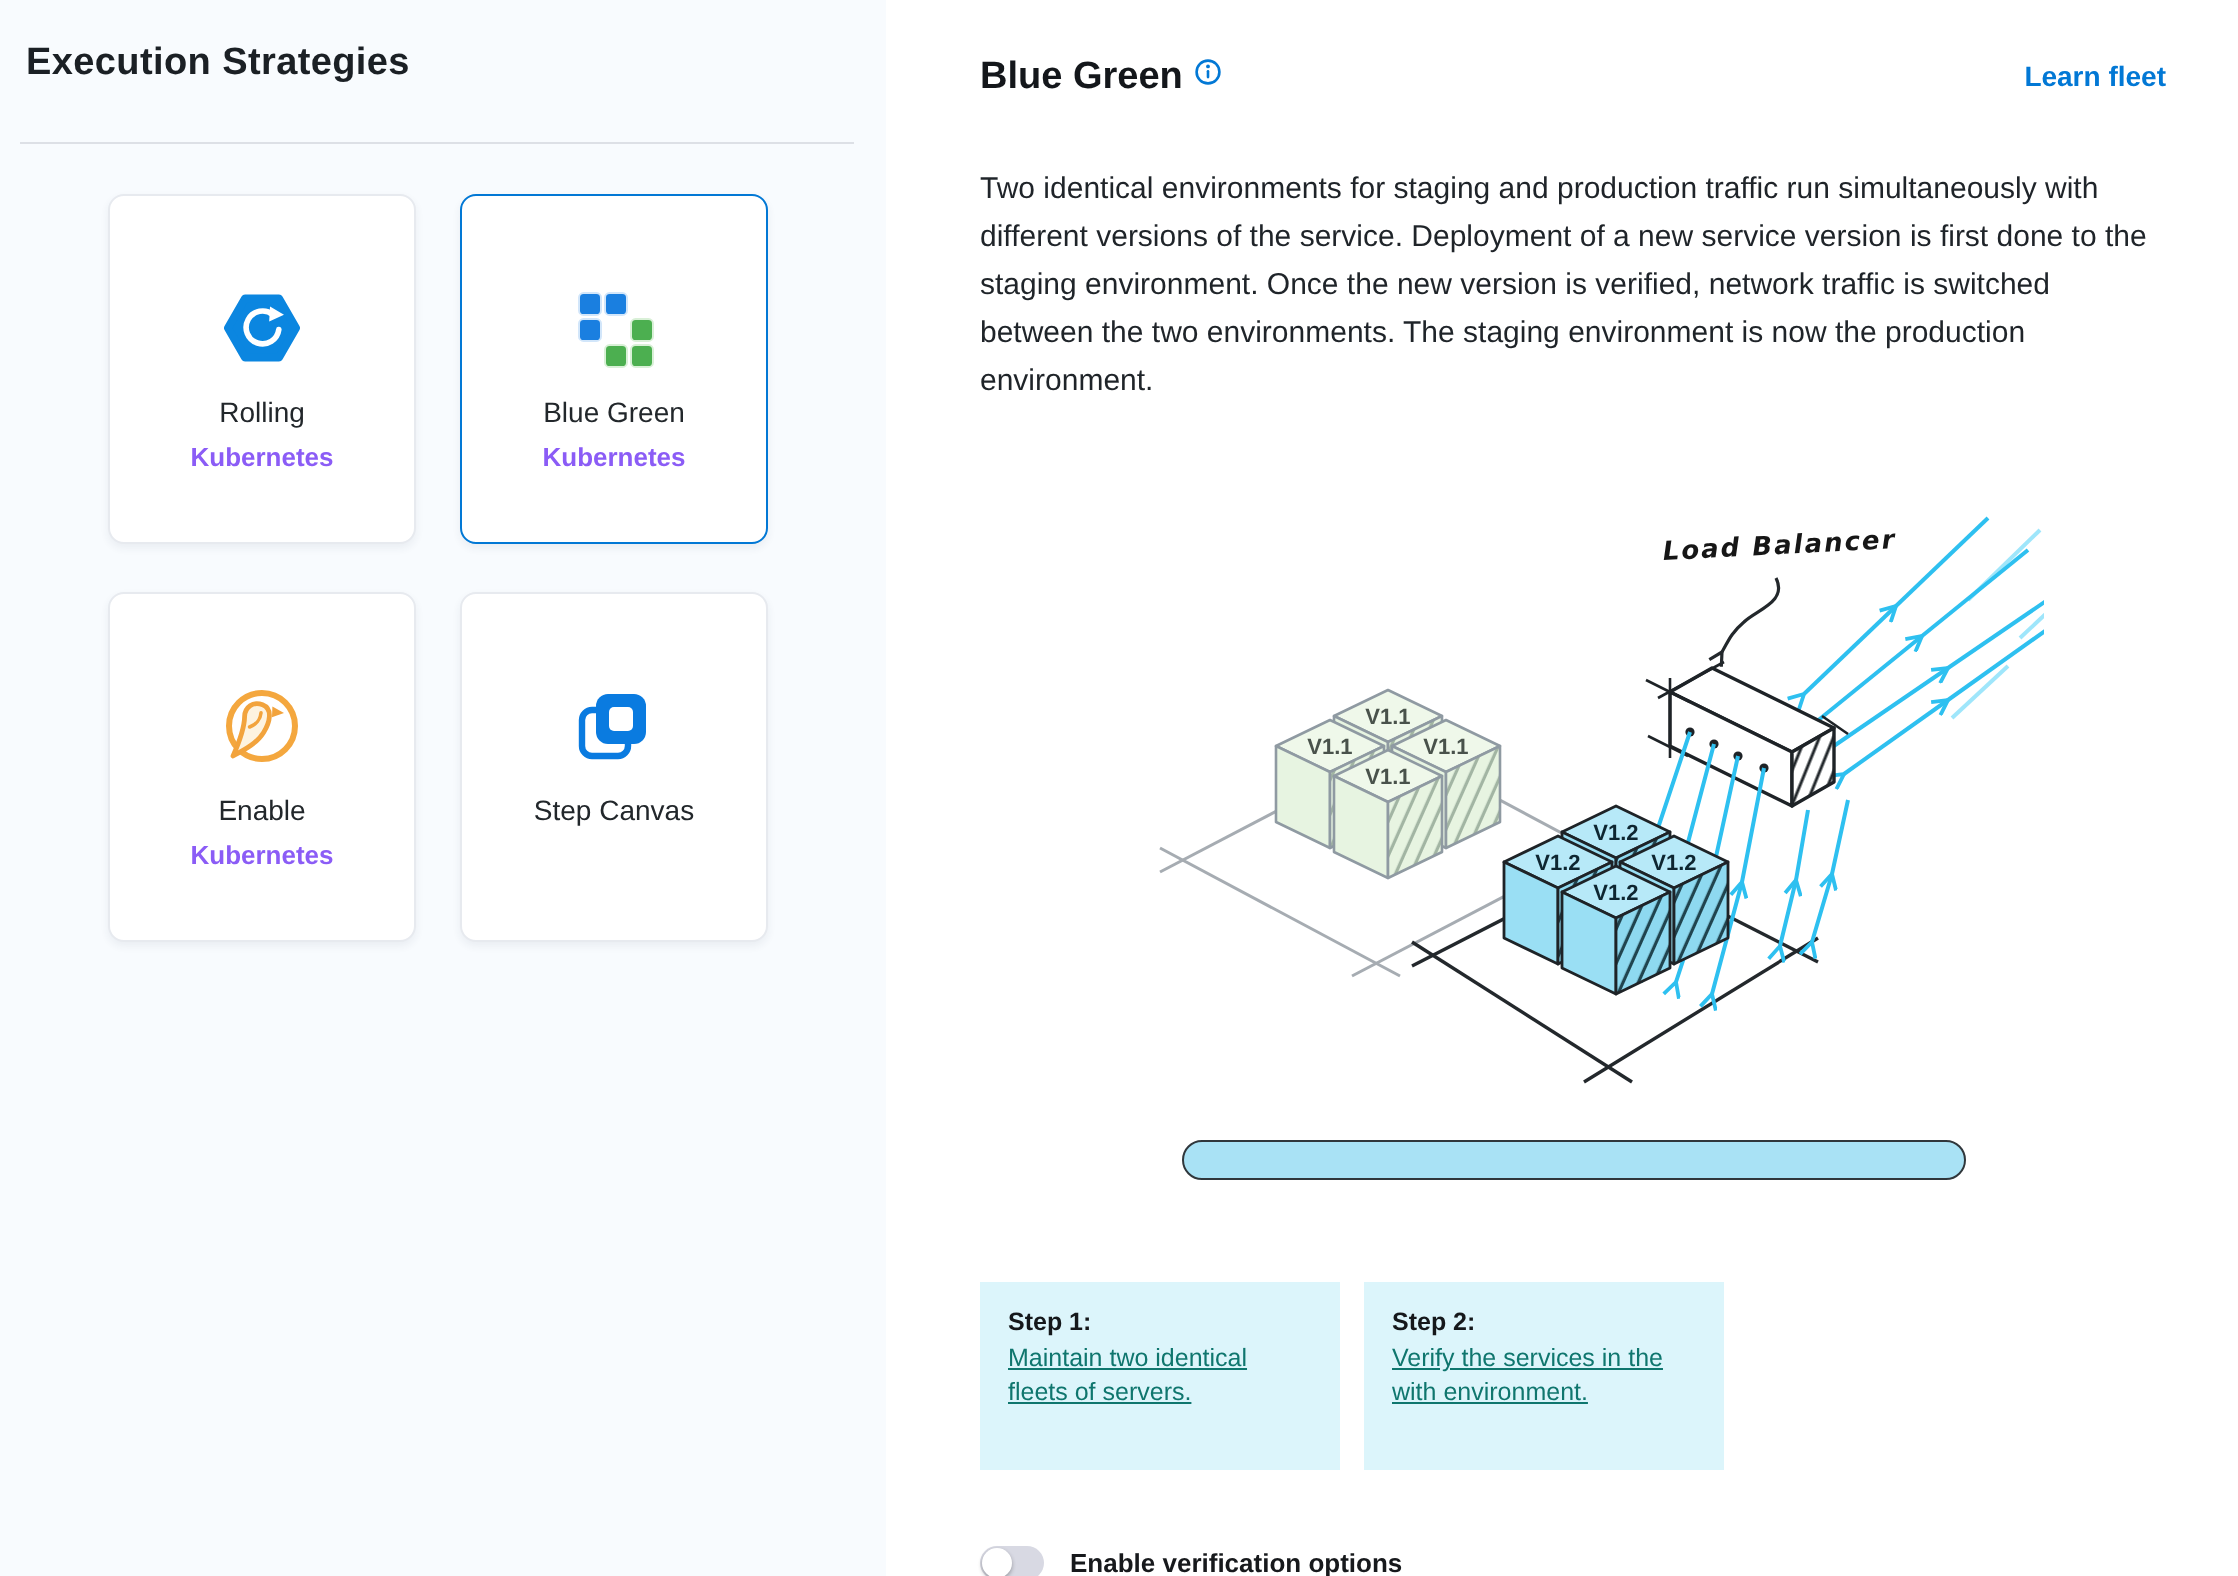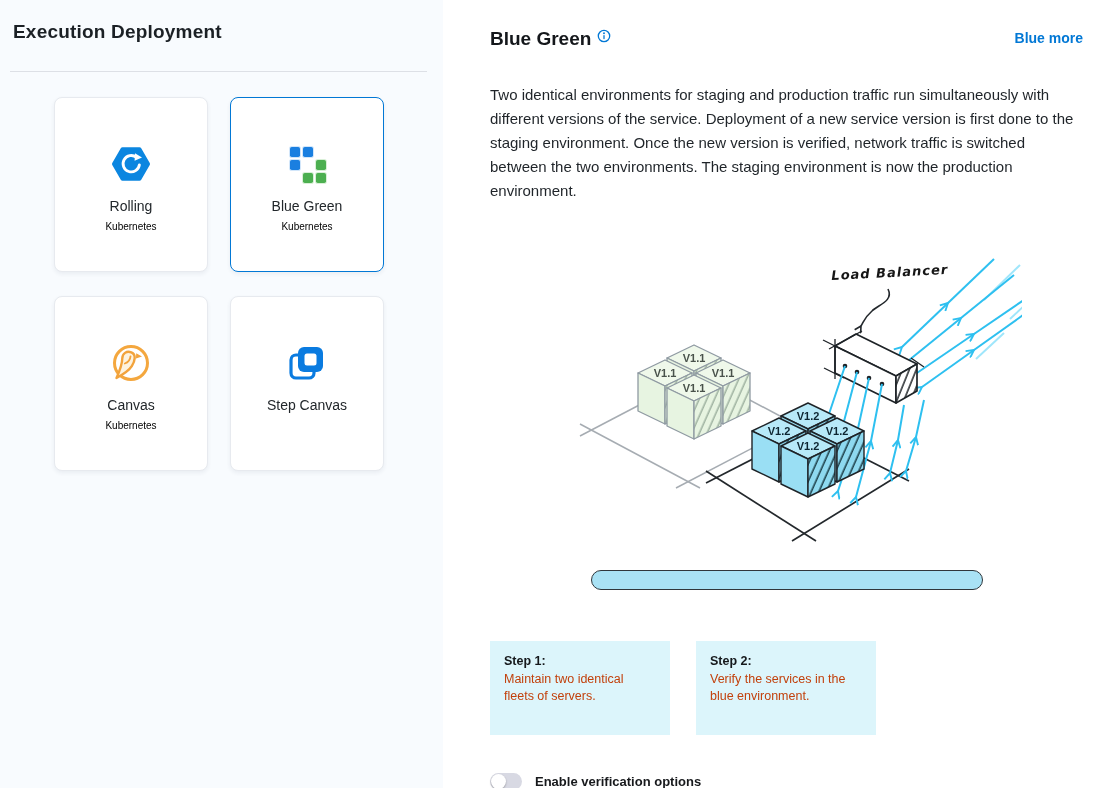--- a/index.html
+++ b/index.html
@@ -27,38 +27,38 @@
   .card {
     height:175px; background:#ffffff;
     border:1px solid #e7eaef; border-radius:8px;
     box-shadow:0 2px 4px rgba(40,60,90,.07);
     display:flex; flex-direction:column; align-items:center;
     cursor:pointer;
   }
   .card.selected { border:1px solid #0278d5; }
   .card-icon { margin-top:43px; height:46px; display:flex; align-items:center; justify-content:center; }
   .card-label { margin-top:11px; font-size:14px; color:#22272b; }
-  .card-sub { margin-top:7px; font-size:10px; color:#000000; }
+  .card-sub { margin-top:7px; font-size:13px; color:#8b5cf6;font-weight:bold; }
   
   .right-panel { flex:1; padding:28px 36px 0 47px; background:#ffffff; }
   .detail-header { display:flex; align-items:flex-start; justify-content:space-between; }
   .title-wrap { display:flex; align-items:flex-start; gap:6px; }
   .detail-title { font-size:19px; font-weight:bold; color:#14171b; margin:0; line-height:22px; }
   .info-icon { margin-top:1px; }
   .learn-more { font-size:14px; font-weight:bold; color:#0278d5; text-decoration:none; margin-top:2px; cursor:pointer; }
   .description { margin:33px 0 0 0; font-size:15px; line-height:24px; color:#1f2429; max-width:598px; }
   .illustration { display:block; margin:42px auto 0 auto; }
   .progress-pill {
     width:392px; height:20px; margin:13px auto 0 auto;
     background:#a9e2f5; border:1.7px solid #30373c; border-radius:12px;
   }
-  .steps { display:flex; gap:26px; margin-top:51px; }
+  .steps { display:flex; gap:12px; margin-top:51px; }
   .step-box { width:180px; min-height:94px; background:#dcf5fb; padding:13px 14px; }
   .step-title { display:block; font-size:12.5px; font-weight:bold; color:#15181b; margin:0 0 3px 0; }
-  .step-text { margin:0; font-size:12.5px; line-height:16.5px; color:#c2410c; }
+  .step-text { margin:0; font-size:12.5px; line-height:16.5px; color:#0f766e;text-decoration:underline; }
   .toggle-row { display:flex; align-items:center; gap:13px; margin-top:38px; }
   .toggle { width:32px; height:17px; border-radius:9px; background:#d8d9e3; position:relative; cursor:pointer; }
   .toggle-knob {
     width:15px; height:15px; border-radius:50%; background:#fff;
     position:absolute; left:1px; top:1px; box-shadow:0 1px 2px rgba(0,0,0,.3);
   }
   .toggle-label { font-size:13px; font-weight:bold; color:#17191c; }
   
   .gplat line { stroke:#a6acb2; stroke-width:1.5; }
   .bplat line { stroke:#23282c; stroke-width:1.7; }
@@ -71,21 +71,21 @@
   .lbbox polygon { stroke:#1e2327; stroke-width:1.7; stroke-linejoin:round; }
   .lbbox line { stroke:#1e2327; stroke-width:1.3; }
   .cyan { stroke:#2ec0f0; stroke-width:2; fill:none; }
   .cyanlight { stroke:#9fe6fb; stroke-width:2; fill:none; }
   .lb-text { font:italic bold 13px "DejaVu Sans",sans-serif; fill:#161616; letter-spacing:1px; text-anchor:middle; }
 </style>
 </head>
 <body>
 
 <aside class="left-panel">
-  <h1 class="page-title">Execution Deployment</h1>
+  <h1 class="page-title">Execution Strategies</h1>
   <div class="divider"></div>
 
   <div class="cards">
 
     <div class="card">
       <div class="card-icon">
         <svg width="40" height="40" viewBox="0 0 40 40">
           <polygon points="3,20 11.5,5.3 28.5,5.3 37,20 28.5,34.7 11.5,34.7" fill="#0b86e0" stroke="#0b86e0" stroke-width="4" stroke-linejoin="round"></polygon>
           <path d="M25.5,13.4 A8.2,8.2 0 1 0 28.4,20.8" fill="none" stroke="#ffffff" stroke-width="2.8" stroke-linecap="round"></path>
           <path d="M24,9.3 L31,13.4 L23.6,16.7 Z" fill="#ffffff"></path>
@@ -114,21 +114,21 @@
 
     <div class="card">
       <div class="card-icon">
         <svg width="44" height="44" viewBox="0 0 44 44">
           <circle cx="22" cy="22" r="16.5" fill="none" stroke="#f4a73e" stroke-width="3"></circle>
           <path d="M7.5,37 C14,33.5 19.5,30.5 22.8,25.2 C26,20 27.5,13.5 22.3,11.4 C17.5,9.5 13.4,12.6 13.3,17.3 C13.2,23 11.3,28.5 7.5,37 Z" fill="#fdf3e0" stroke="#f2a33c" stroke-width="2.4" stroke-linejoin="round"></path>
           <path d="M27.2,12.3 L33,15.5 L27,17.6 Z" fill="#f2a33c"></path>
           <path d="M15.8,22.5 C19,21.4 21.2,18.6 21.5,15.4" fill="none" stroke="#f2a33c" stroke-width="1.8" stroke-linecap="round"></path>
         </svg>
       </div>
-      <div class="card-label">Canvas</div>
+      <div class="card-label">Enable</div>
       <div class="card-sub">Kubernetes</div>
     </div>
 
     <div class="card">
       <div class="card-icon">
         <svg width="42" height="42" viewBox="0 0 42 42">
           <rect x="5" y="13" width="23" height="23" rx="5" fill="none" stroke="#0a7be0" stroke-width="3.2"></rect>
           <rect x="12" y="5" width="25" height="25" rx="6" fill="#0a7be0"></rect>
           <rect x="18.5" y="11.5" width="12" height="12" rx="2.5" fill="#ffffff"></rect>
         </svg>
@@ -146,21 +146,21 @@
     <div class="title-wrap">
       <h2 class="detail-title">Blue Green</h2>
       <span class="info-icon">
         <svg width="14" height="14" viewBox="0 0 14 14">
           <circle cx="7" cy="7" r="5.7" fill="none" stroke="#0278d5" stroke-width="1.3"></circle>
           <circle cx="7" cy="4.2" r="0.95" fill="#0278d5"></circle>
           <rect x="6.35" y="6" width="1.3" height="4.2" rx="0.65" fill="#0278d5"></rect>
         </svg>
       </span>
     </div>
-    <a class="learn-more">Blue more</a>
+    <a class="learn-more">Learn fleet</a>
   </div>
 
   <p class="description">Two identical environments for staging and production traffic run simultaneously with different versions of the service. Deployment of a new service version is first done to the staging environment. Once the new version is verified, network traffic is switched between the two environments. The staging environment is now the production environment.</p>
 
   <svg class="illustration" width="470" height="312" viewBox="0 0 470 312">
     <defs>
       <pattern id="hatchGreen" width="7" height="7" patternUnits="userSpaceOnUse" patternTransform="rotate(24)">
         <rect width="7" height="7" fill="#e7f4e1"></rect>
         <line x1="1.2" y1="0" x2="1.2" y2="7" stroke="#a2b5a3" stroke-width="1.6"></line>
       </pattern>
@@ -282,21 +282,21 @@
 
   <div class="progress-pill"></div>
 
   <div class="steps">
     <div class="step-box">
       <b class="step-title">Step 1:</b>
       <p class="step-text">Maintain two identical fleets of servers.</p>
     </div>
     <div class="step-box">
       <b class="step-title">Step 2:</b>
-      <p class="step-text">Verify the services in the blue environment.</p>
+      <p class="step-text">Verify the services in the with environment.</p>
     </div>
   </div>
 
   <div class="toggle-row">
     <div class="toggle">
       <div class="toggle-knob"></div>
     </div>
     <span class="toggle-label">Enable verification options</span>
   </div>
 

